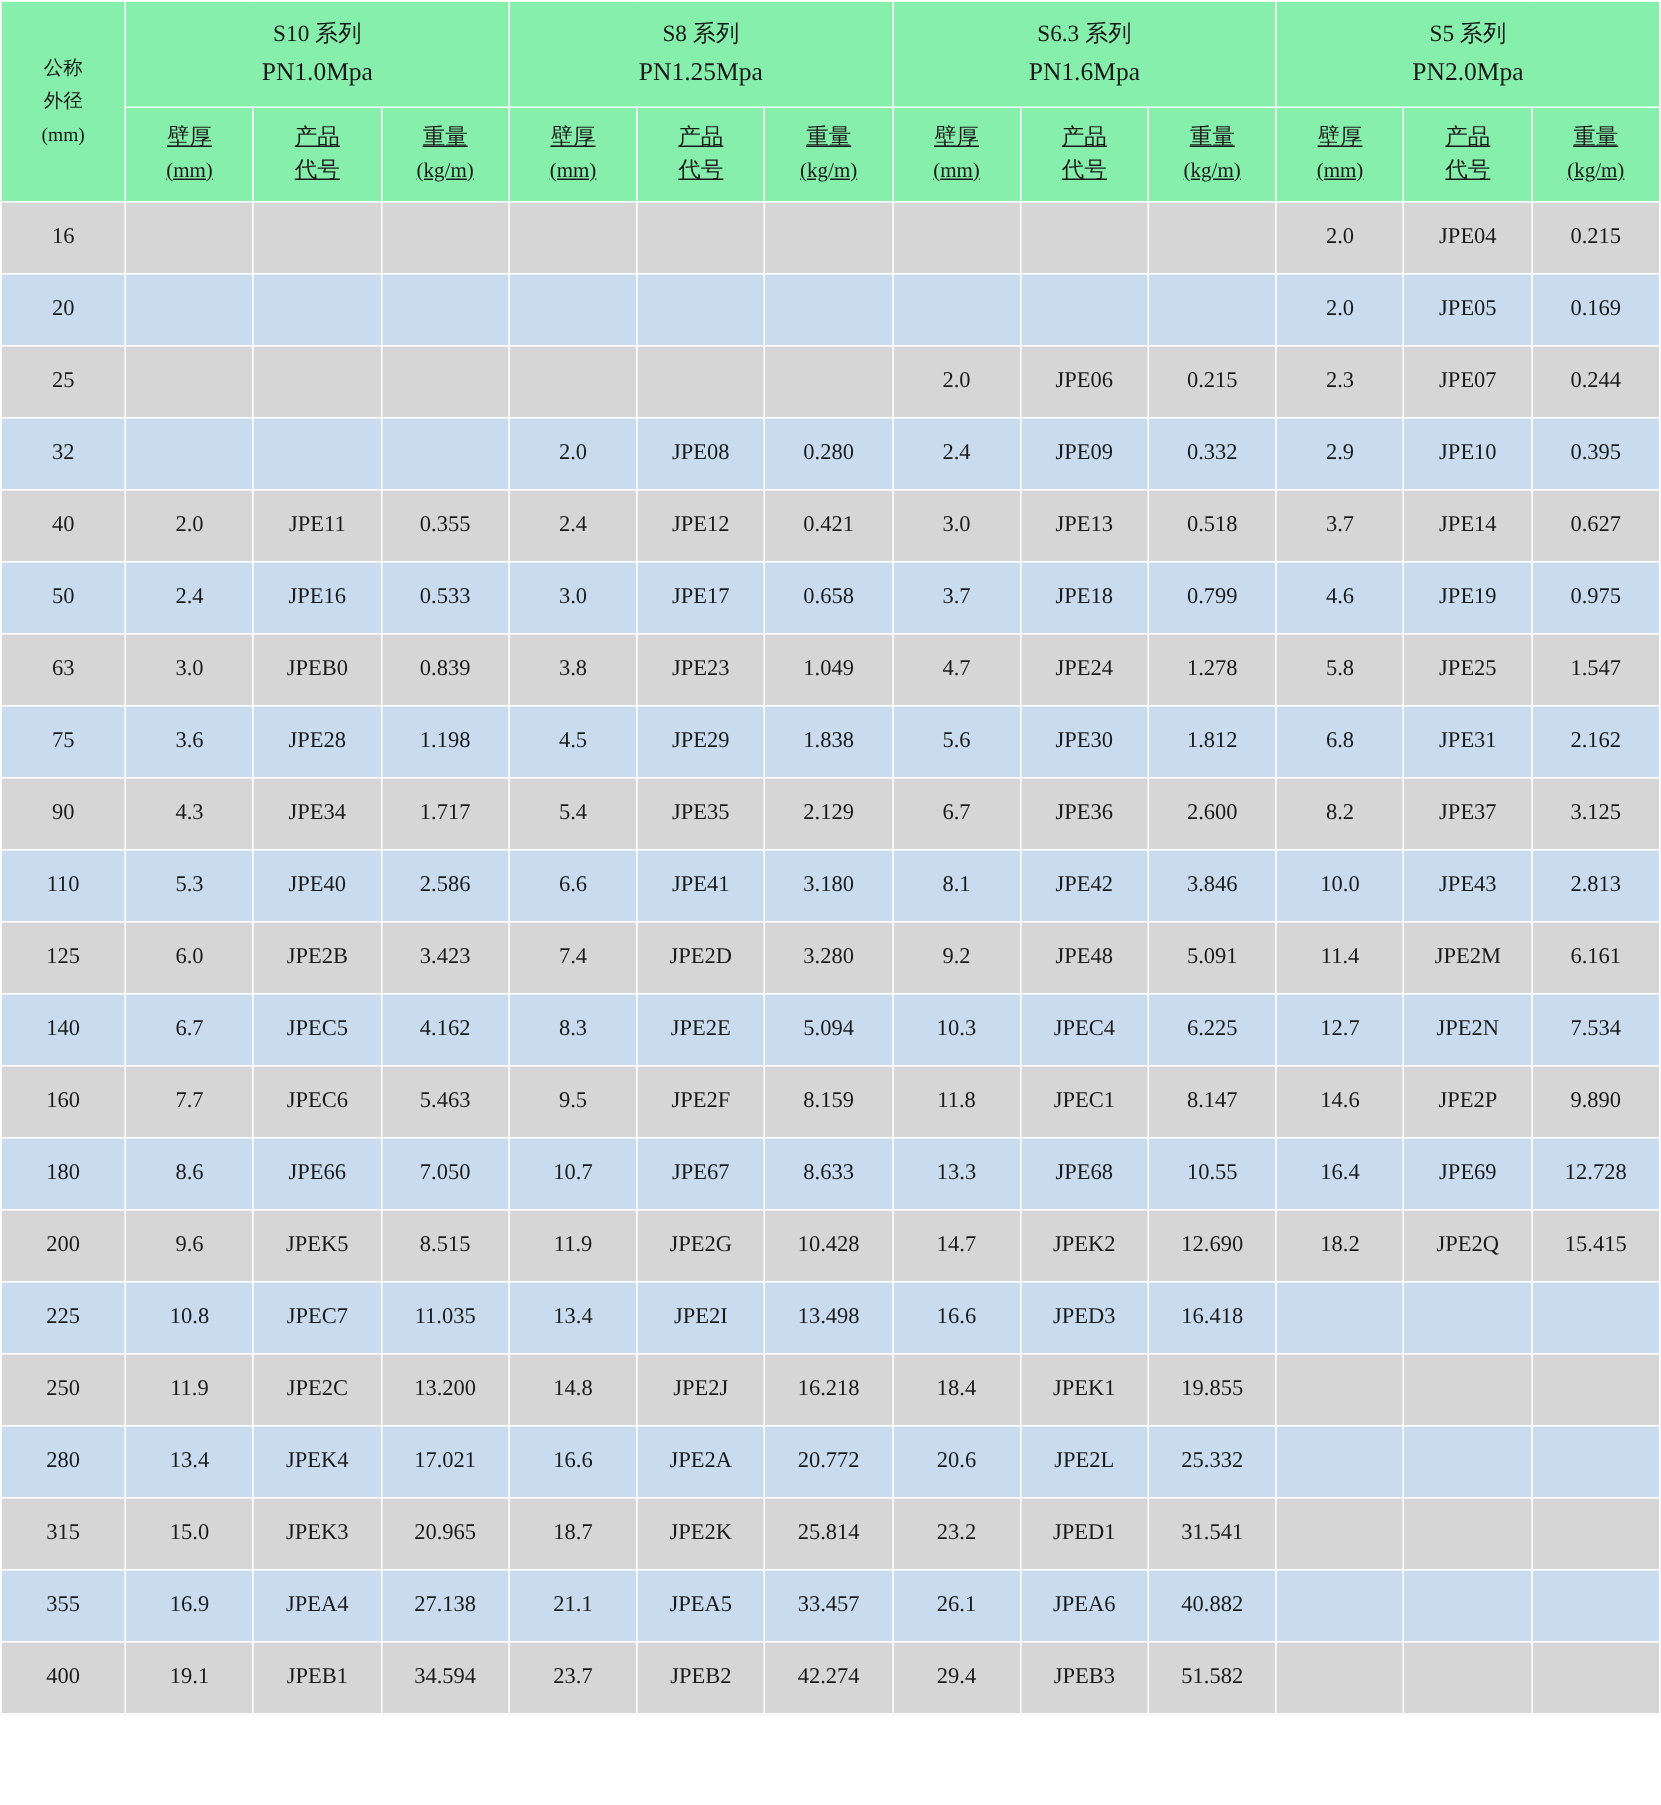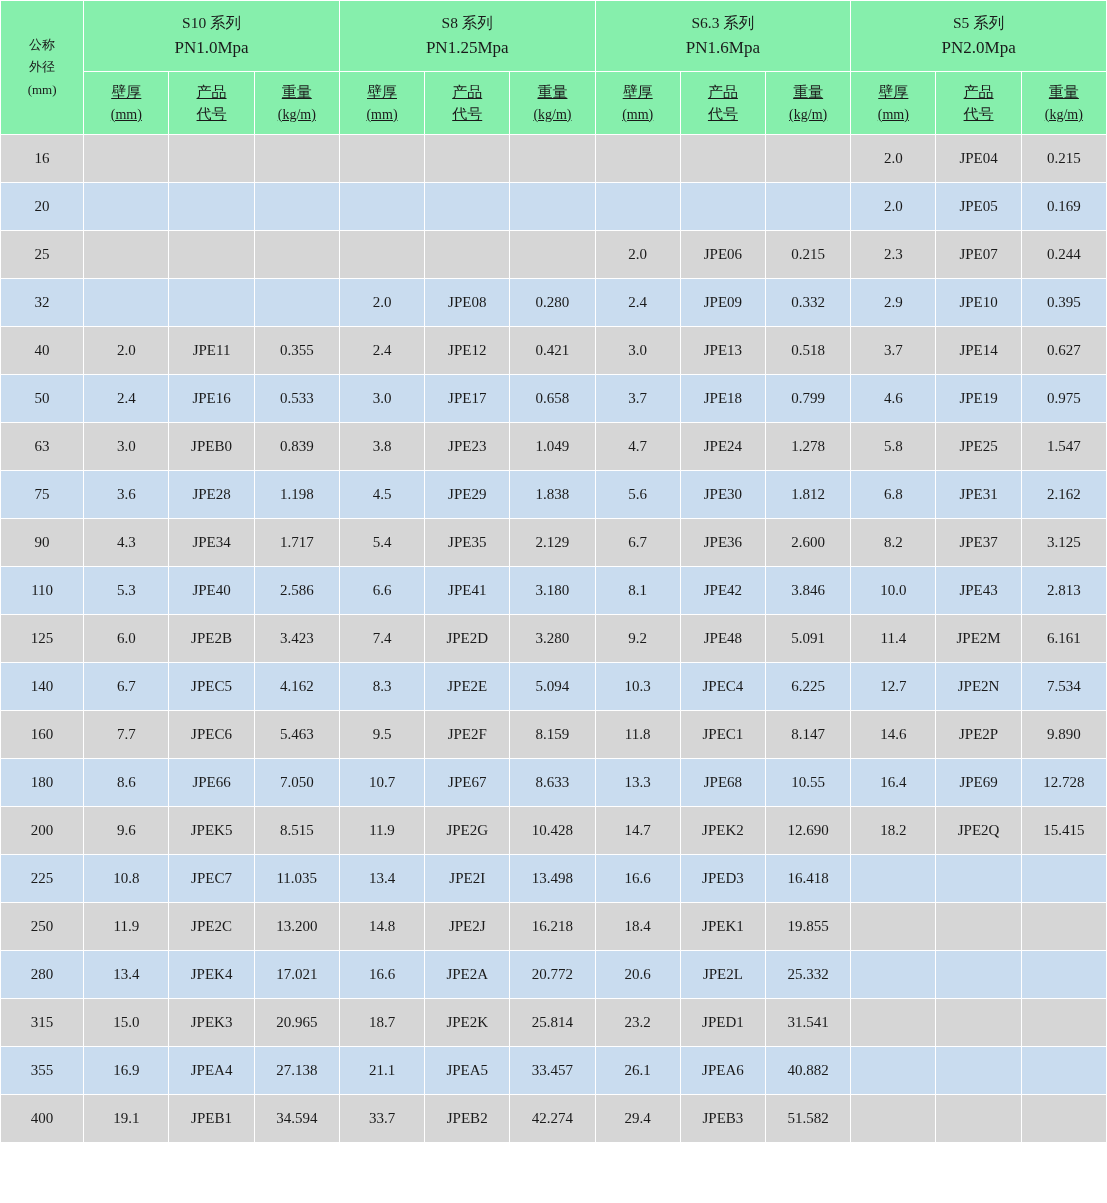--- a/index.html
+++ b/index.html
@@ -457,21 +457,21 @@
         <td>40.882</td>
         <td class="empty"></td>
         <td class="empty"></td>
         <td class="empty"></td>
       </tr>
       <tr class="odd">
         <td class="dn-cell">400</td>
         <td>19.1</td>
         <td>JPEB1</td>
         <td>34.594</td>
-        <td>33.7</td>
+        <td>23.7</td>
         <td>JPEB2</td>
         <td>42.274</td>
         <td>29.4</td>
         <td>JPEB3</td>
         <td>51.582</td>
         <td class="empty"></td>
         <td class="empty"></td>
         <td class="empty"></td>
       </tr>
     </tbody>

